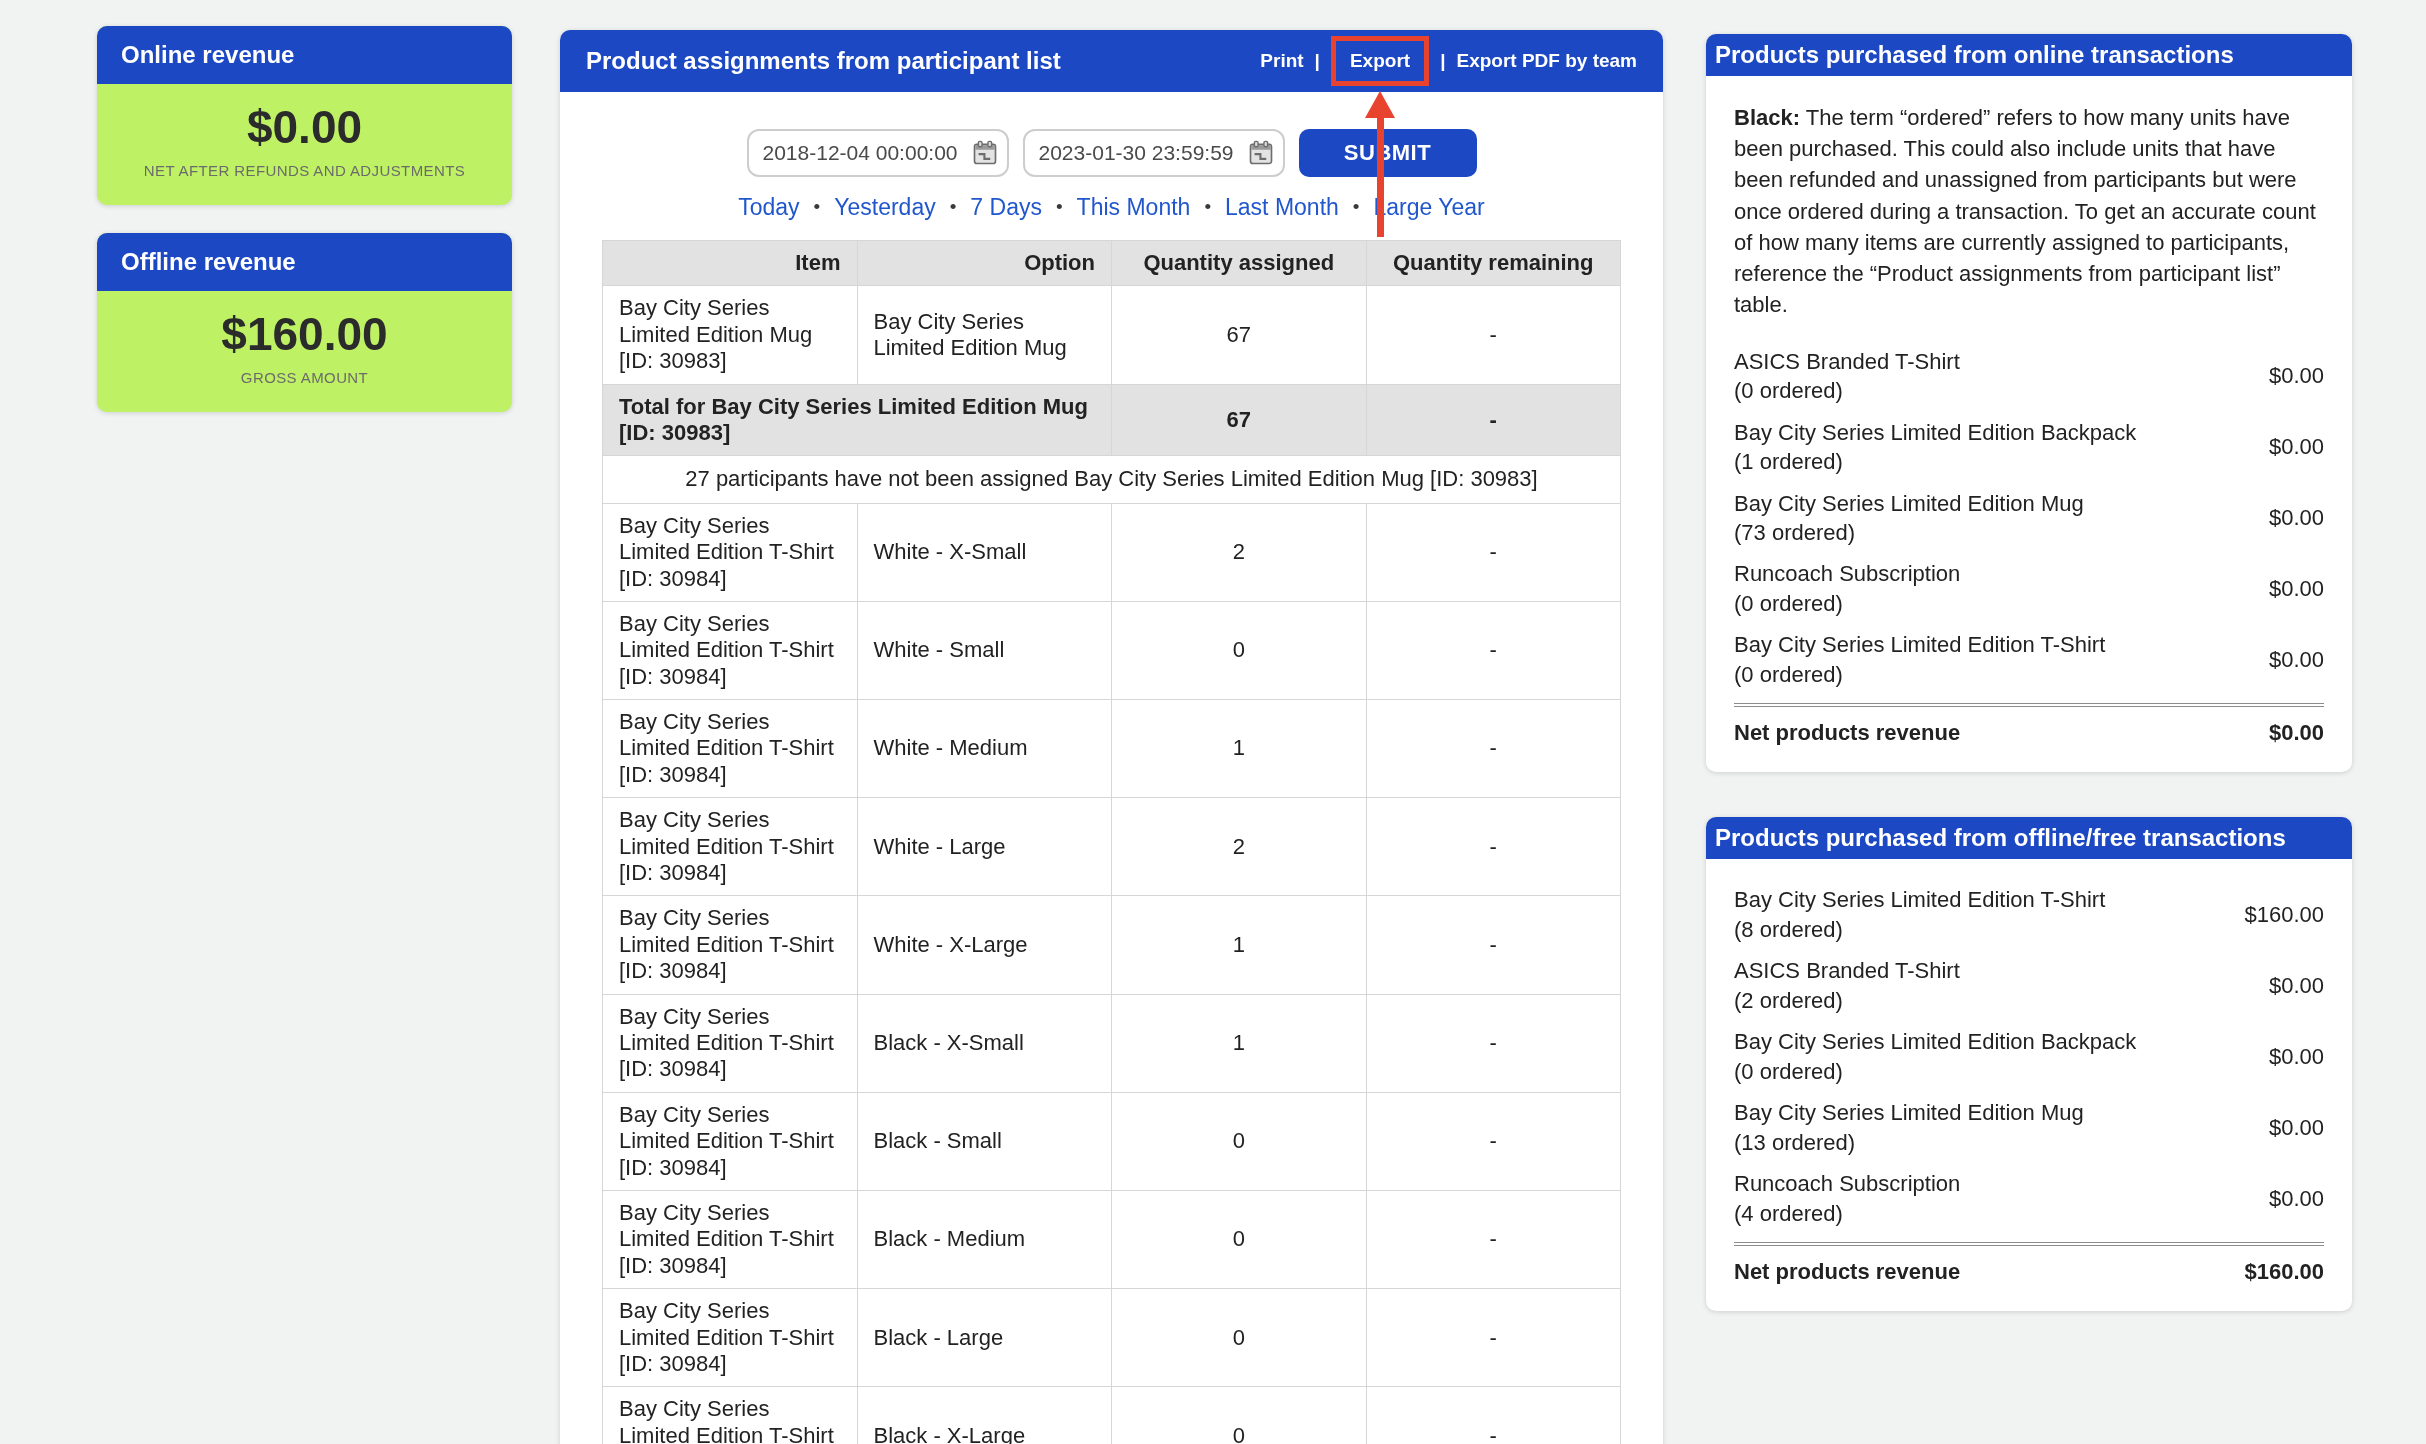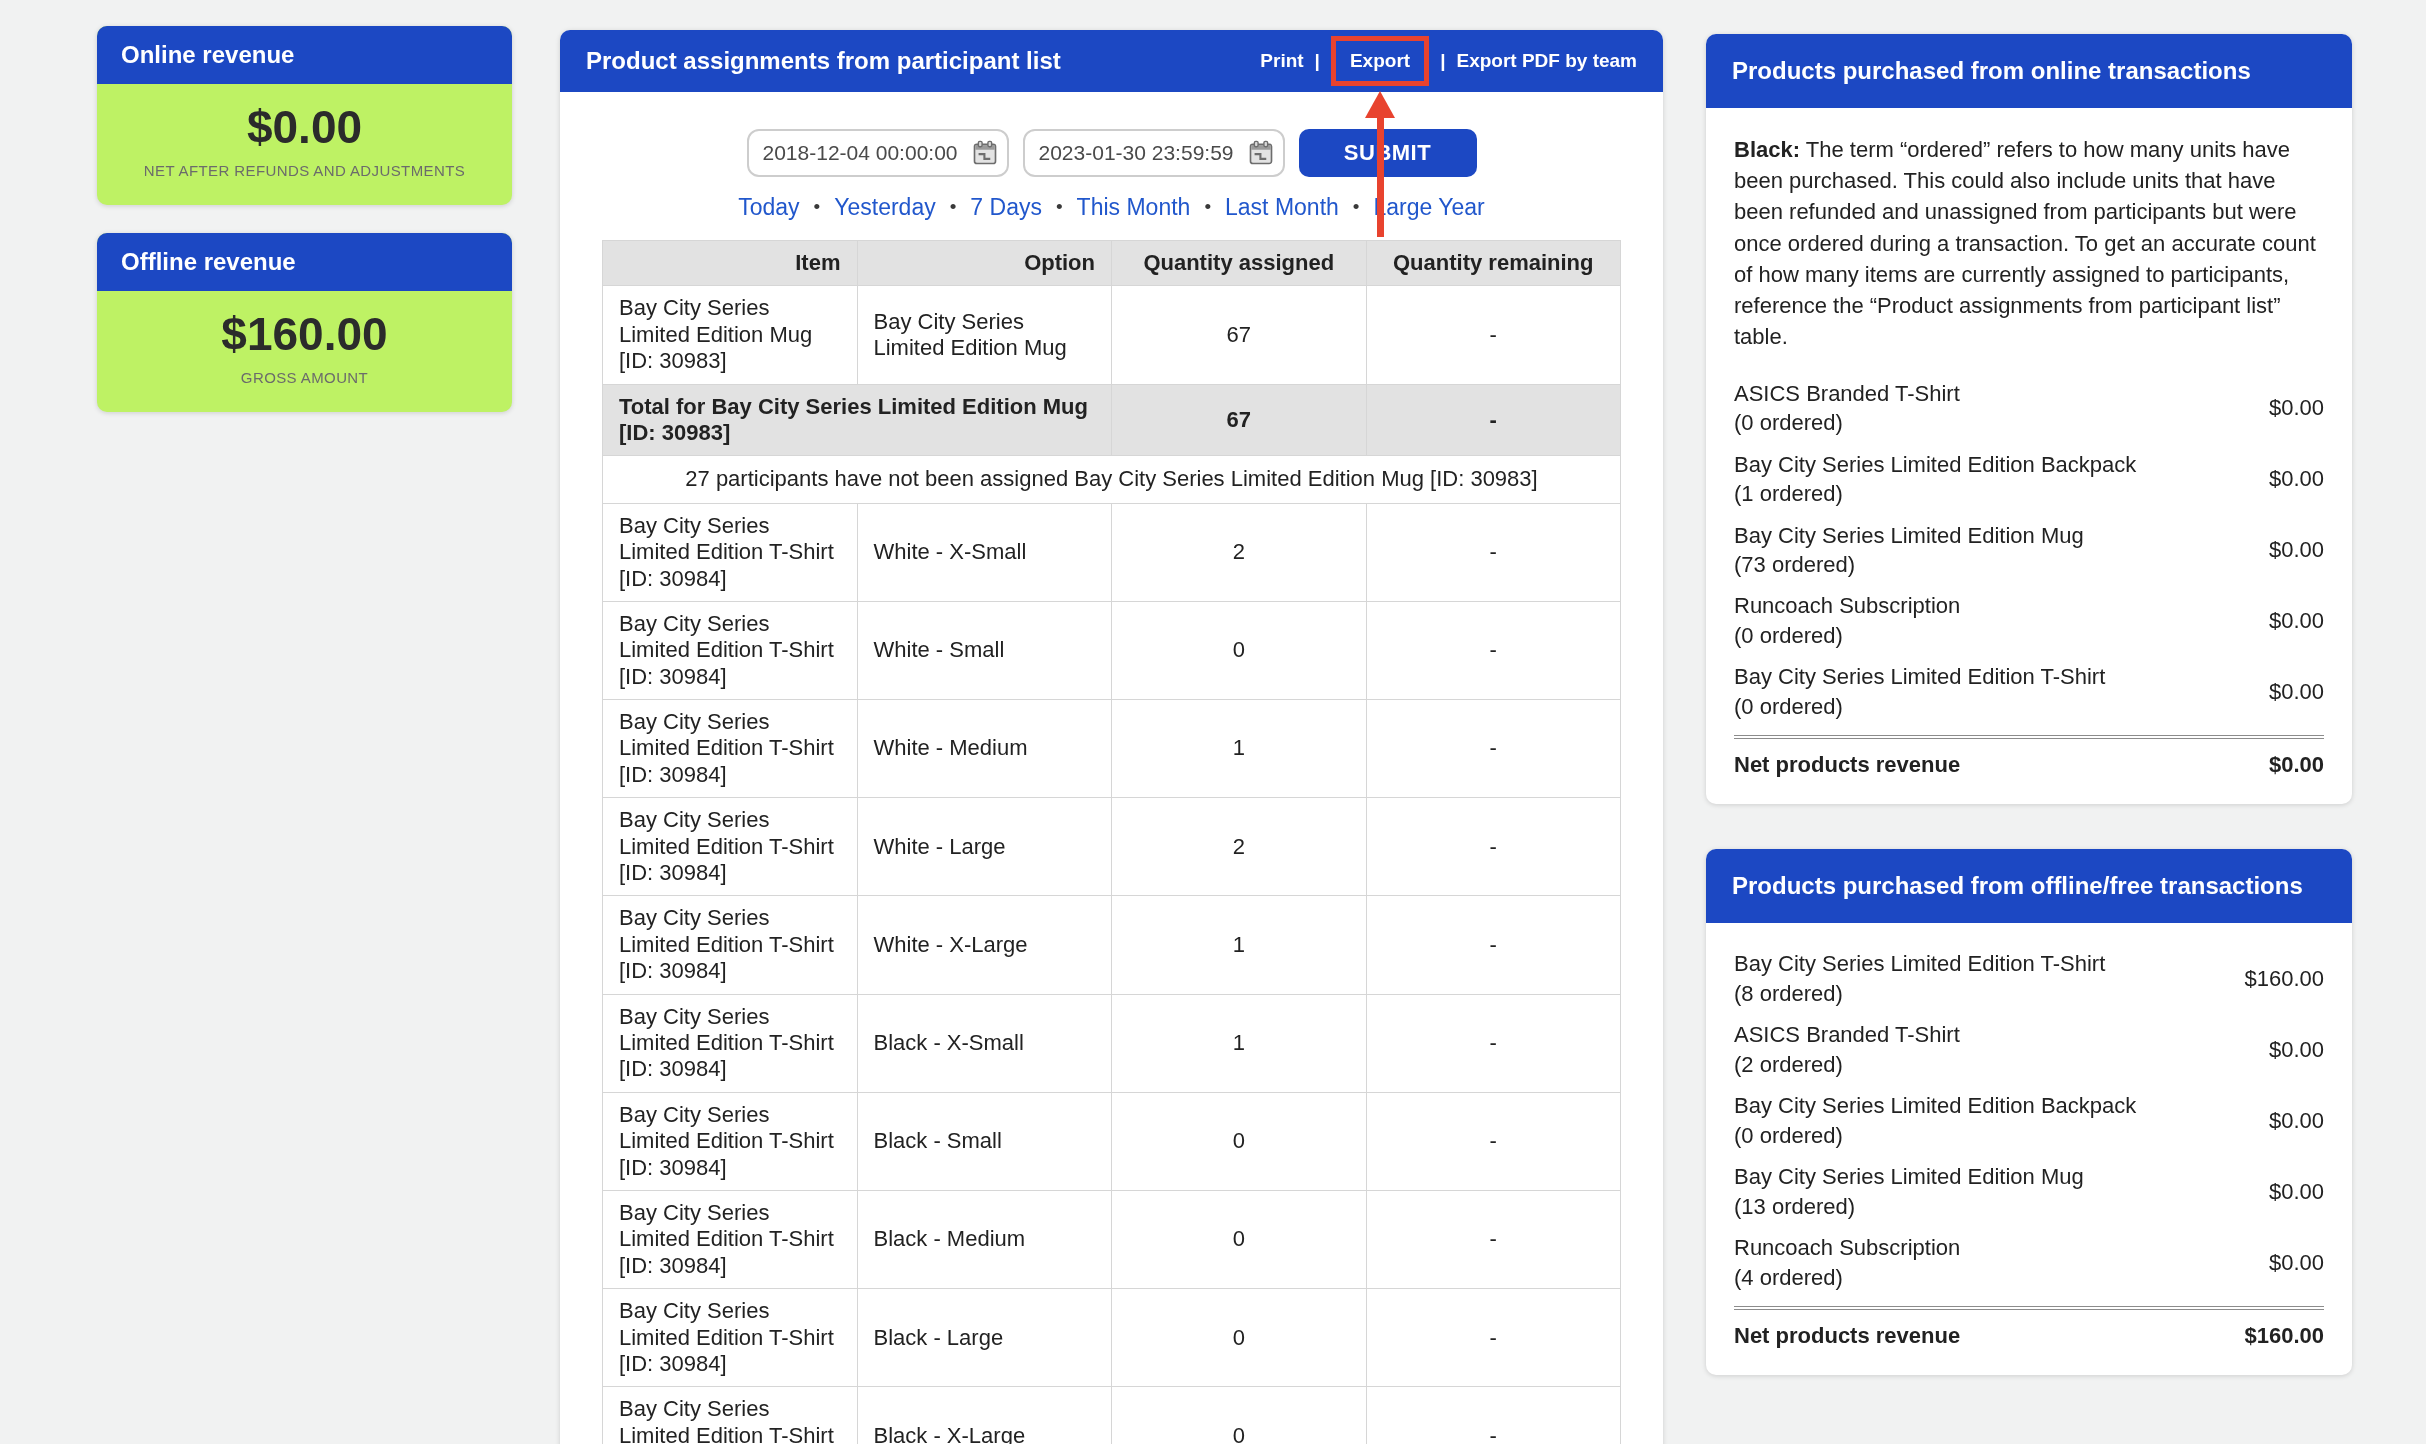--- a/index.html
+++ b/index.html
@@ -50,21 +50,21 @@
   .assign-table th,.assign-table td{border:1px solid var(--grayline);padding:9px 16px;vertical-align:middle;line-height:1.2;}
   .assign-table th{background:var(--cellgray);font-weight:bold;text-align:right;}
   .assign-table th.c-num{text-align:center;}
   .assign-table td.c-num{text-align:center;}
   .assign-table col{width:25%;}
   .total-row td{background:var(--cellgray);font-weight:bold;}
   .note-row td{text-align:center;padding:10px 8px;}
   
   .col-right{position:absolute;left:1706px;top:34px;width:646px;}
   .rpanel{background:#fff;border-radius:10px;box-shadow:0 1px 5px rgba(0,0,0,.15);margin-bottom:45px;}
-  .rpanel .panel-head{height:74px;border-radius:10px 10px 0 0;padding:0 26px;}
+  .rpanel .panel-head{height:42px;border-radius:10px 10px 0 0;padding:0 9px;}
   .rpanel .panel-head h2{font-size:24px;}
   .rpanel-body{padding:26px 28px 26px;font-size:22px;}
   .note{margin:0 0 26px;line-height:1.42;}
   .note b{font-weight:bold;}
   .product-row{display:flex;justify-content:space-between;align-items:center;margin-bottom:12px;}
   .p-name{line-height:1.34;}
   .p-amt{white-space:nowrap;padding-left:16px;}
   .net-row{display:flex;justify-content:space-between;align-items:center;border-top:4px double #8c8c8c;margin-top:14px;padding-top:13px;font-weight:bold;font-size:22px;}
   
   .arrow{position:absolute;width:30px;z-index:30;pointer-events:none;}

